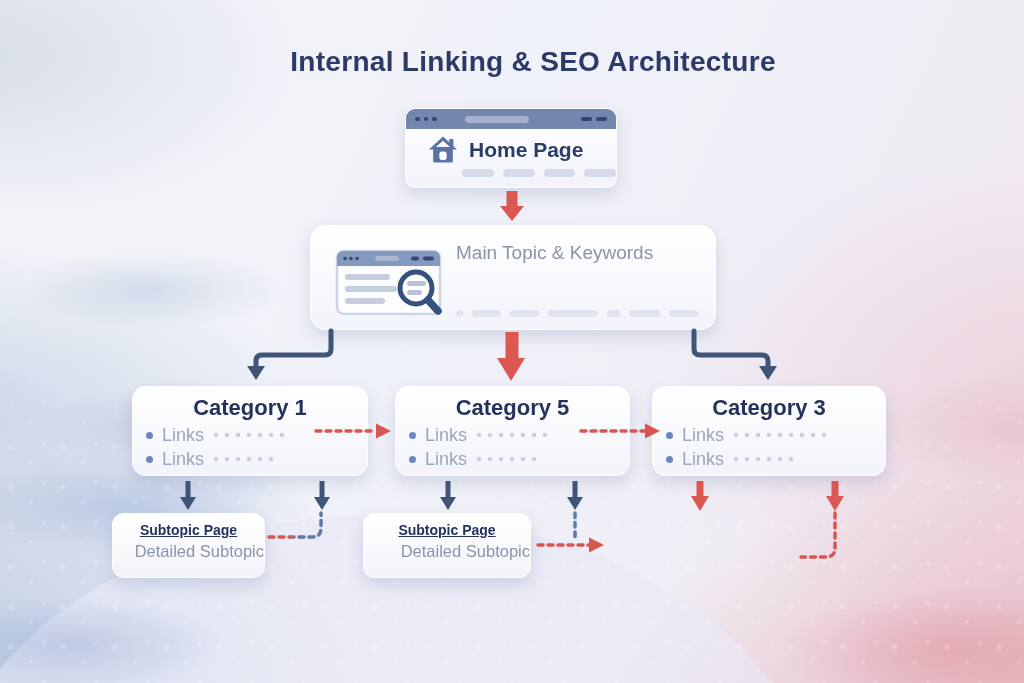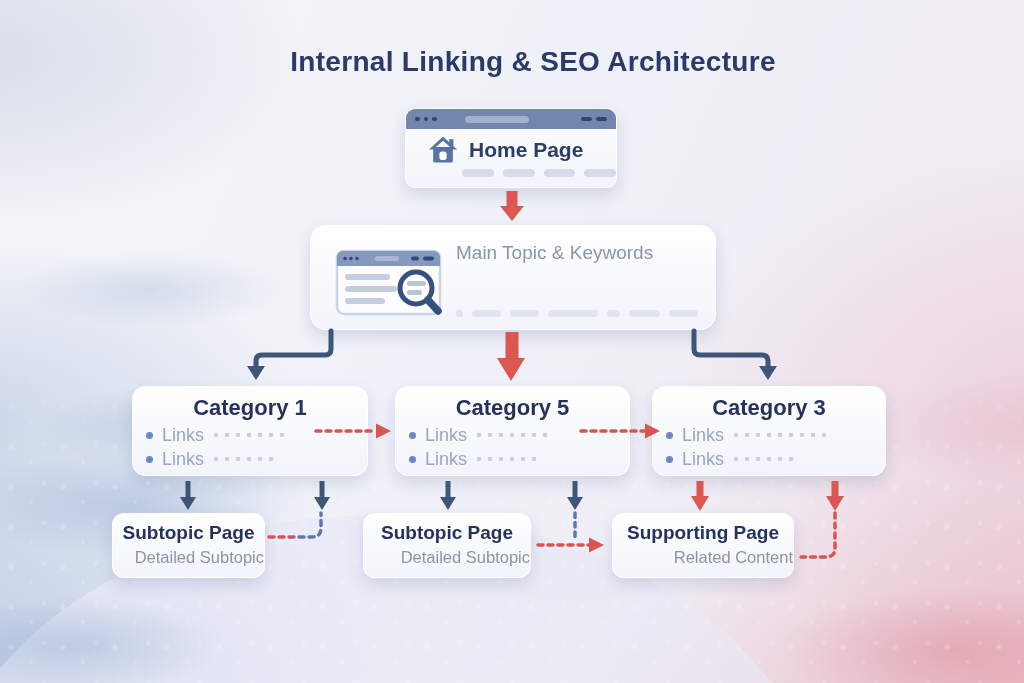--- a/index.html
+++ b/index.html
@@ -78,21 +78,21 @@
   .cat-card{top:386px;height:90px;padding-top:6px;}
   .cat-title{text-align:center;font-size:22px;font-weight:bold;color:#25335c;line-height:30px;}
   .link-row{display:flex;align-items:center;gap:9px;padding-left:13px;height:24px;}
   .bullet{width:7px;height:7px;border-radius:50%;background:#6b87c3;flex:0 0 auto;}
   .link-label{font-size:18px;color:#9aa6c0;}
   .dotfill{height:4px;background-image:radial-gradient(circle 2px at 3px 2px,#c7cfe0 2px,transparent 2.6px);background-size:11px 4px;background-repeat:repeat-x;}
   .fill-a{width:72px;} .fill-b{width:66px;} .fill-c{width:98px;}
 
   
   .sub-card{top:513px;height:65px;border-radius:12px;padding-top:8px;}
-  .sub-title{text-align:center;font-size:19px;font-weight:bold;color:#25335c;}
+  .sub-title{text-align:center;font-size:14px;font-weight:bold;color:#25335c;text-decoration:underline;}
   .sub-sub{text-align:right;font-size:16.5px;color:#8b94a9;margin-top:4px;}
 
   .arrow-layer{position:absolute;inset:0;pointer-events:none;}
 </style>
 </head>
 <body>
 
 <div id="canvas">
   <div class="bg-arc"></div>
   <div class="bg-patches"></div>
@@ -199,24 +199,20 @@
   </div>
 
   <div class="card sub-card" style="left:112px;width:153px;">
     <div class="sub-title">Subtopic Page</div>
     <div class="sub-sub">Detailed Subtopic</div>
   </div>
   <div class="card sub-card" style="left:363px;width:168px;">
     <div class="sub-title">Subtopic Page</div>
     <div class="sub-sub">Detailed Subtopic</div>
   </div>
-  <div class="card sub-card" style="left:612px;width:182px;">
-    <div class="sub-title">Supporting Page</div>
-    <div class="sub-sub">Related Content</div>
-  </div>
 
   <svg class="arrow-layer" width="1024" height="683" viewBox="0 0 1024 683">
     <defs>
       <linearGradient id="gradRB" x1="268" y1="0" x2="314" y2="0" gradientUnits="userSpaceOnUse">
         <stop offset="0" stop-color="#d85551"></stop>
           <stop offset="0.42" stop-color="#d85551"></stop>
         <stop offset="0.72" stop-color="#5d78a9"></stop>
           <stop offset="1" stop-color="#5d78a9"></stop>
       </linearGradient>
     </defs>

